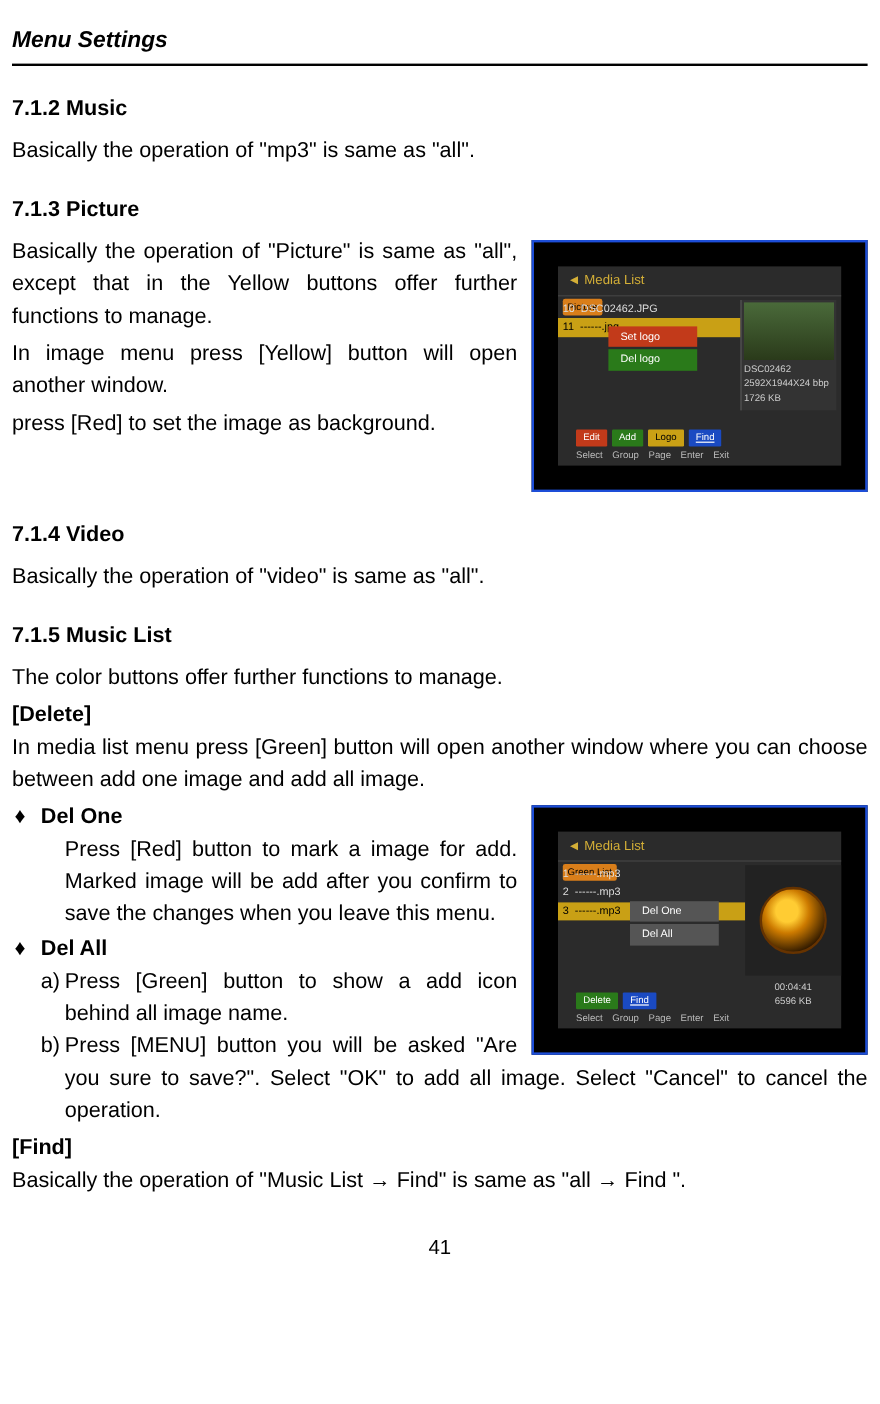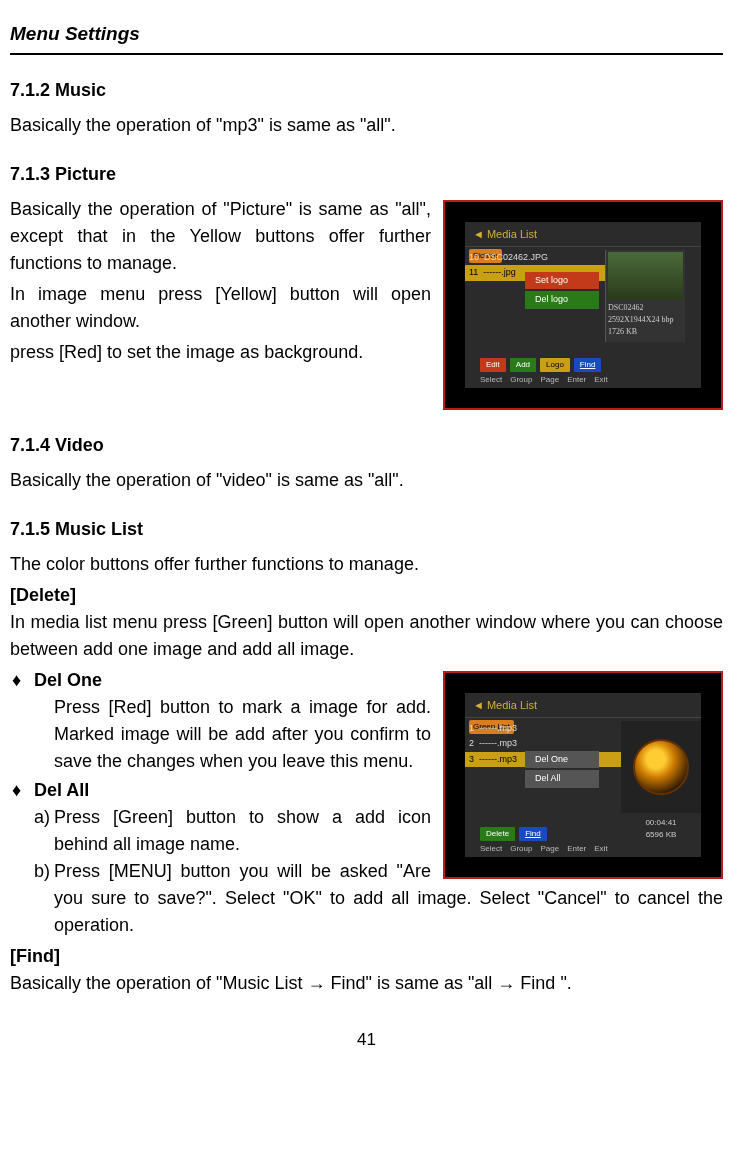--- a/index.html
+++ b/index.html
@@ -30,47 +30,46 @@
     .section-heading:first-of-type { margin-top: 0; }
     .body-text { margin-bottom: 4px; text-align: justify; }
     .subheading { font-weight: bold; margin-top: 2px; }
     .clearfix::after { content: ""; display: table; clear: both; }
     .fig-right {
       float: right;
       width: 280px;
       height: 210px;
       margin-left: 12px;
       margin-top: 4px;
-      border: 2px solid #b91c1c;
+      border: 2px solid #1d4ed8;
       background: #000;
       position: relative;
     }
     .fig-panel {
       position: absolute;
       top: 20px; left: 20px; right: 20px; bottom: 20px;
       background: #2b2b2b;
     }
     .fig-title {
       color: #d4af37;
       font-size: 11px;
       padding: 4px 8px;
       border-bottom: 1px solid #444;
     }
     .fig-preview {
       position: absolute;
       top: 28px;
-      right: 16px;
+      right: 4px;
       width: 80px;
       height: 92px;
       background: #333;
       border-left: 1px solid #555;
       font-size: 8px;
       color: #ccc;
       padding: 2px;
-      font-family: Liberation Serif, serif;
     }
     .fig-list {
       position: absolute;
       top: 28px;
       left: 0;
       right: 80px;
       display: flex;
       flex-direction: column;
     }
     .fig-row {
@@ -88,21 +87,21 @@
     .tab {
       font-size: 8px;
       color: #000;
       padding: 1px 4px;
       border-radius: 2px;
     }
     .tab.orange { background: #d97e1a; }
     .popup {
       position: absolute;
       top: 50px;
-      left: 60px;
+      left: 42px;
       display: flex;
       flex-direction: column;
       gap: 2px;
     }
     .popup-btn {
       font-size: 9px;
       color: #fff;
       padding: 2px 10px;
       width: 74px;
     }

